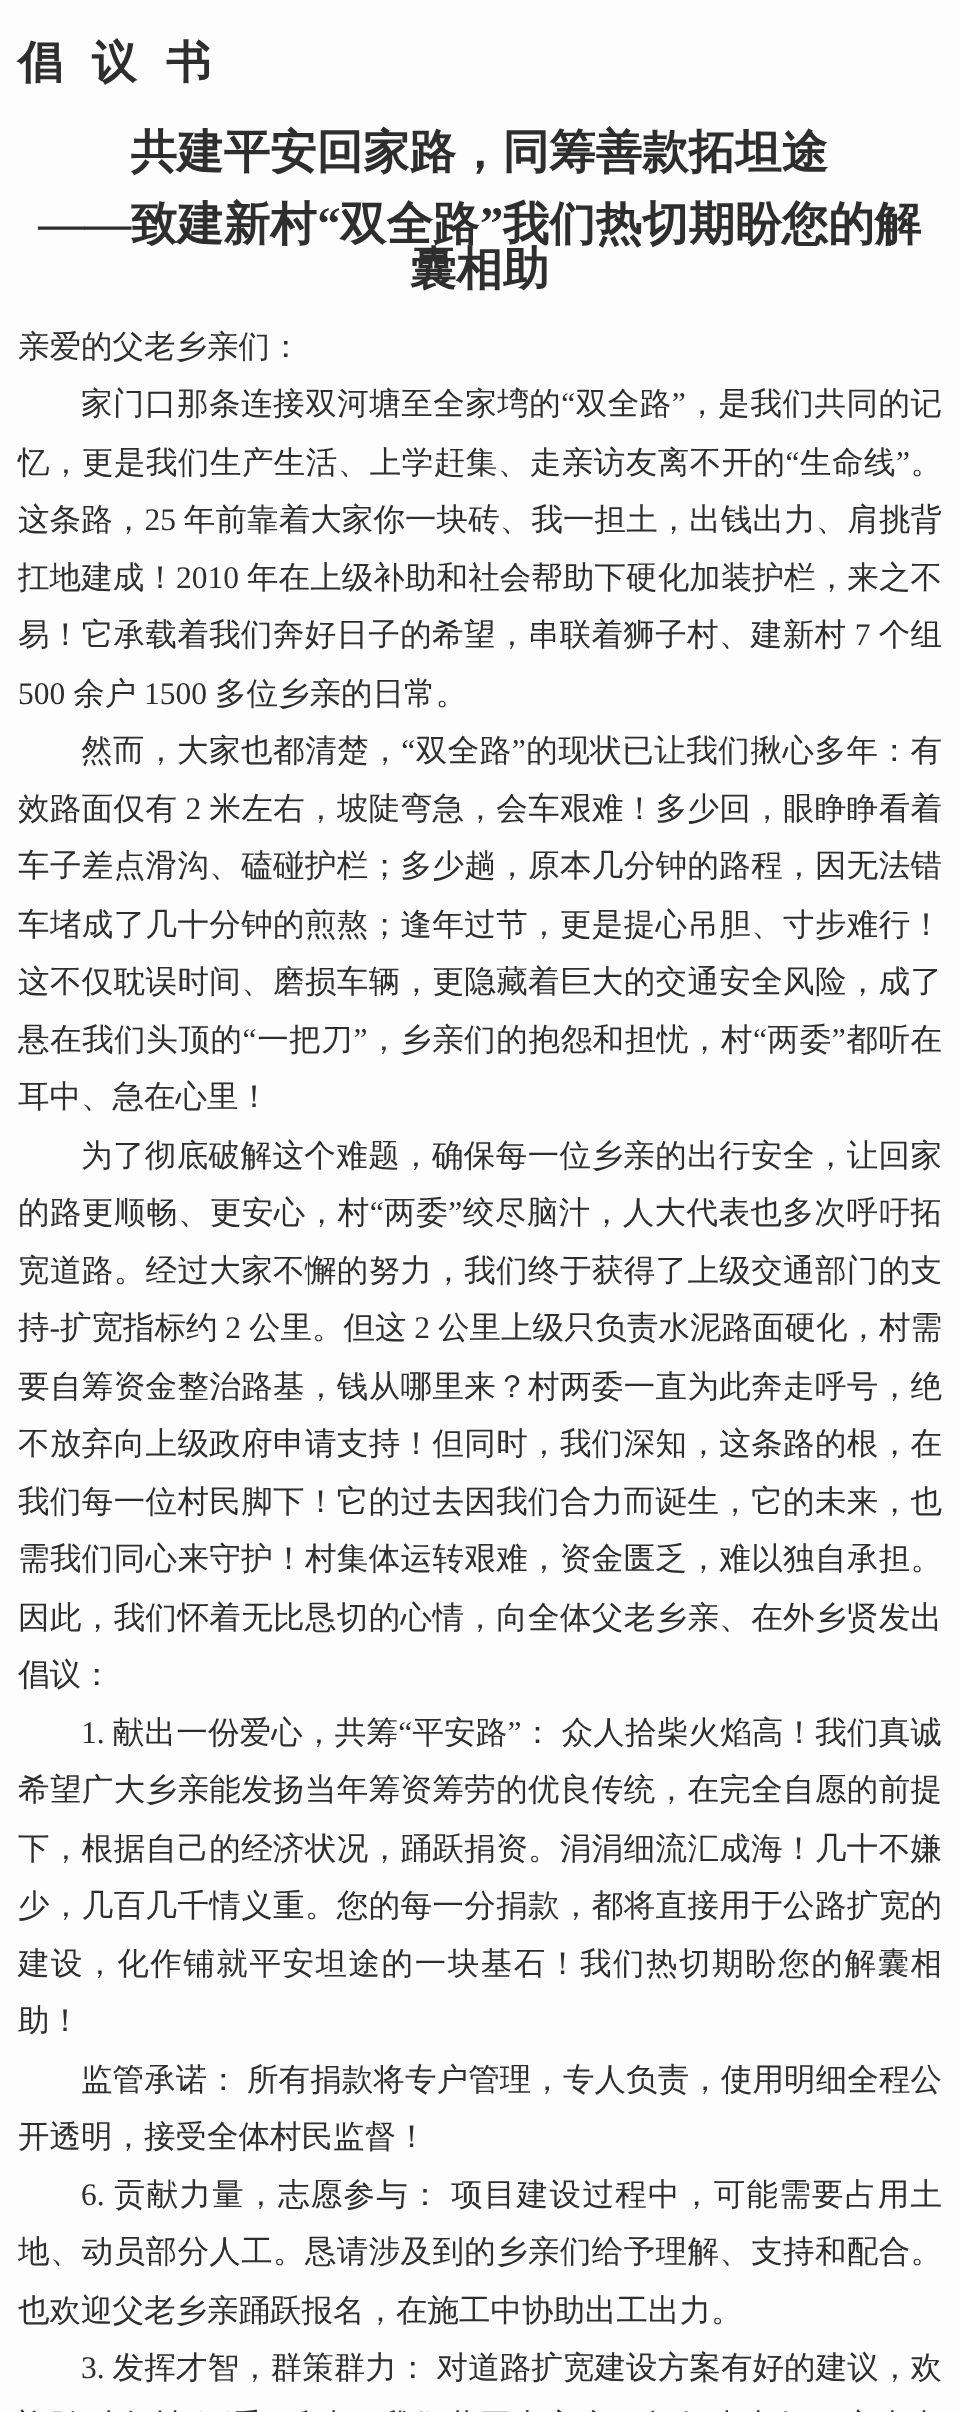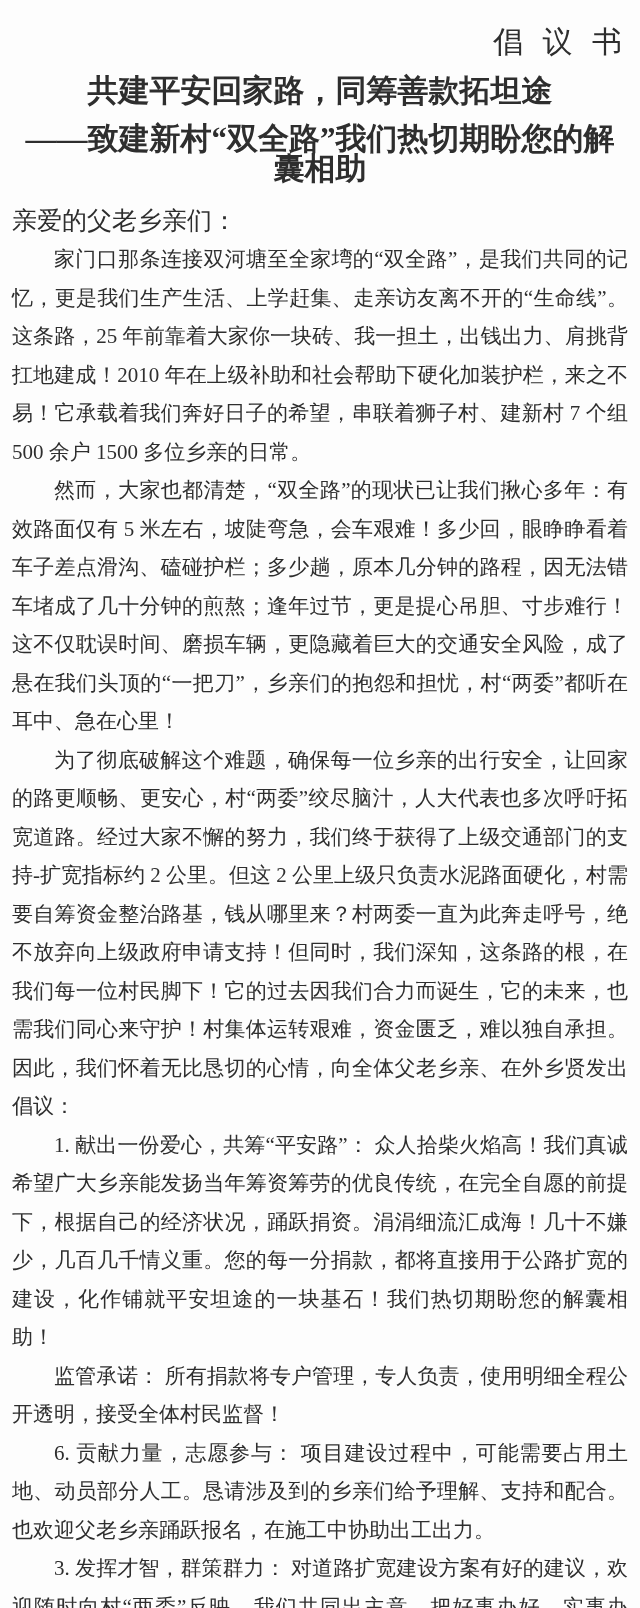--- a/index.html
+++ b/index.html
@@ -14,35 +14,35 @@
     margin: 0 auto;
     background: #fdfdfd;
     color: #2e2e2e;
     font-family: "Liberation Serif", "DejaVu Serif", serif;
     box-sizing: border-box;
     padding: 14px 12px 0 12px;
     overflow: hidden;
   }
   .doc-title {
     font-size: 30px;
-    font-weight: normal;
-    text-align: right;
+    font-weight: bold;
+    text-align: left;
     letter-spacing: 6px;
-    margin: 10px 0 16px 0;
+    margin: 10px 0 26px 0;
     line-height: 36px;
   }
   .doc-subtitle {
     font-size: 31px;
     font-weight: bold;
     text-align: center;
     margin: 0 0 18px 0;
     line-height: 30px;
   }
   .salutation {
-    font-size: 25px;
+    font-size: 21px;
     line-height: 38px;
     margin: 6px 0 0 0;
     text-align: left;
   }
   .para {
     font-size: 21px;
     line-height: 38.5px;
     margin: 0;
     text-align: justify;
     text-justify: inter-ideograph;
@@ -58,20 +58,20 @@
   <h1 class="doc-title">倡 议 书</h1>
 
   <h2 class="doc-subtitle">共建平安回家路，同筹善款拓坦途</h2>
 
   <h2 class="doc-subtitle">——致建新村“双全路”我们热切期盼您的解囊相助</h2>
 
   <p class="salutation">亲爱的父老乡亲们：</p>
 
 
   <p class="para">家门口那条连接双河塘至全家塆的“双全路”，是我们共同的记忆，更是我们生产生活、上学赶集、走亲访友离不开的“生命线”。这条路，25 年前靠着大家你一块砖、我一担土，出钱出力、肩挑背扛地建成！2010 年在上级补助和社会帮助下硬化加装护栏，来之不易！它承载着我们奔好日子的希望，串联着狮子村、建新村 7 个组 500 余户 1500 多位乡亲的日常。</p>
-  <p class="para">然而，大家也都清楚，“双全路”的现状已让我们揪心多年：有效路面仅有 5 米左右，坡陡弯急，会车艰难！多少回，眼睁睁看着车子差点滑沟、磕碰护栏；多少趟，原本几分钟的路程，因无法错车堵成了几十分钟的煎熬；逢年过节，更是提心吊胆、寸步难行！这不仅耽误时间、磨损车辆，更隐藏着巨大的交通安全风险，成了悬在我们头顶的“一把刀”，乡亲们的抱怨和担忧，村“两委”都听在耳中、急在心里！</p>
+  <p class="para">然而，大家也都清楚，“双全路”的现状已让我们揪心多年：有效路面仅有 2 米左右，坡陡弯急，会车艰难！多少回，眼睁睁看着车子差点滑沟、磕碰护栏；多少趟，原本几分钟的路程，因无法错车堵成了几十分钟的煎熬；逢年过节，更是提心吊胆、寸步难行！这不仅耽误时间、磨损车辆，更隐藏着巨大的交通安全风险，成了悬在我们头顶的“一把刀”，乡亲们的抱怨和担忧，村“两委”都听在耳中、急在心里！</p>
   <p class="para">为了彻底破解这个难题，确保每一位乡亲的出行安全，让回家的路更顺畅、更安心，村“两委”绞尽脑汁，人大代表也多次呼吁拓宽道路。经过大家不懈的努力，我们终于获得了上级交通部门的支持-扩宽指标约 2 公里。但这 2 公里上级只负责水泥路面硬化，村需要自筹资金整治路基，钱从哪里来？村两委一直为此奔走呼号，绝不放弃向上级政府申请支持！但同时，我们深知，这条路的根，在我们每一位村民脚下！它的过去因我们合力而诞生，它的未来，也需我们同心来守护！村集体运转艰难，资金匮乏，难以独自承担。因此，我们怀着无比恳切的心情，向全体父老乡亲、在外乡贤发出倡议：</p>
   <p class="para">1. 献出一份爱心，共筹“平安路”：  众人拾柴火焰高！我们真诚希望广大乡亲能发扬当年筹资筹劳的优良传统，在完全自愿的前提下，根据自己的经济状况，踊跃捐资。涓涓细流汇成海！几十不嫌少，几百几千情义重。您的每一分捐款，都将直接用于公路扩宽的建设，化作铺就平安坦途的一块基石！我们热切期盼您的解囊相助！</p>
   <p class="para">监管承诺：  所有捐款将专户管理，专人负责，使用明细全程公开透明，接受全体村民监督！</p>
   <p class="para">6. 贡献力量，志愿参与：  项目建设过程中，可能需要占用土地、动员部分人工。恳请涉及到的乡亲们给予理解、支持和配合。也欢迎父老乡亲踊跃报名，在施工中协助出工出力。</p>
   <p class="para">3. 发挥才智，群策群力：  对道路扩宽建设方案有好的建议，欢迎随时向村“两委”反映。我们共同出主意，把好事办好、实事办实！</p>
 
 </div>
 
 </body></html>

